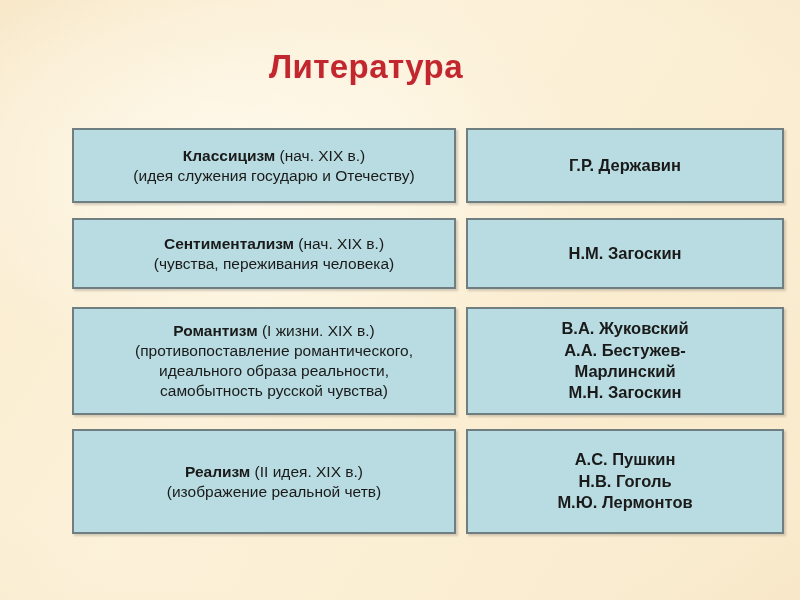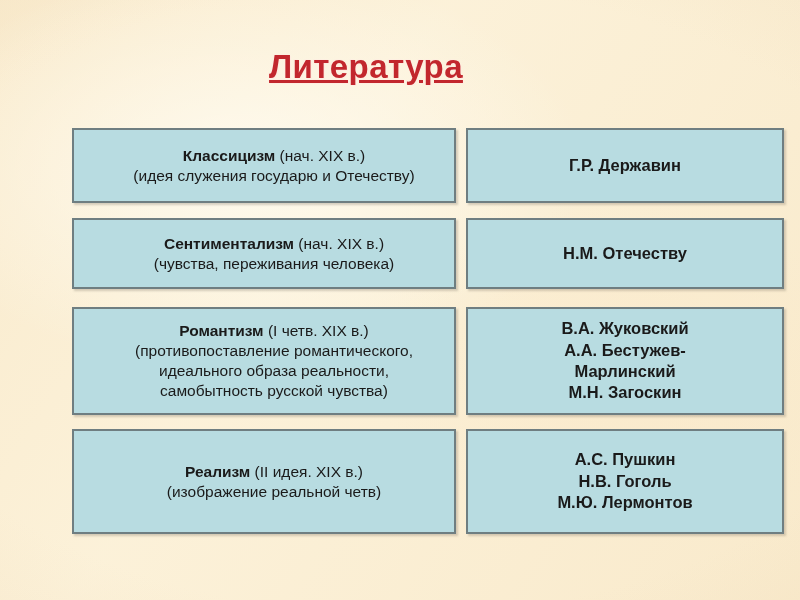--- a/index.html
+++ b/index.html
@@ -35,21 +35,20 @@
     width: 732px;
     text-align: center;
     font-size: 33px;
     font-weight: bold;
     color: #c2272d;
     letter-spacing: 0.4px;
     text-shadow:
       1px 1px 0 rgba(255,235,225,0.85),
       -1px -1px 0 rgba(255,235,225,0.55);
     white-space: nowrap;
-    text-decoration: underline;
   }
 
   .row {
     position: absolute;
     left: 72px;
     width: 676px;
   }
 
   .box {
     position: absolute;
@@ -128,29 +127,29 @@
 
   <div class="row" id="row-1">
     <div class="box left">
       <span class="inner">
         <span class="line"><span class="term">Сентиментализм</span><span> (нач. XIX в.)</span></span>
         <span class="line">(чувства, переживания человека)</span>
       </span>
     </div>
     <div class="box right">
       <span class="inner">
-        <span class="line">Н.М. Отечеству</span>
+        <span class="line">Н.М. Загоскин</span>
       </span>
     </div>
   </div>
 
   <div class="row" id="row-2">
     <div class="box left">
       <span class="inner">
-        <span class="line"><span class="term">Романтизм</span><span> (I четв. XIX в.)</span></span>
+        <span class="line"><span class="term">Романтизм</span><span> (I жизни. XIX в.)</span></span>
         <span class="line">(противопоставление романтического,</span>
         <span class="line">идеального образа реальности,</span>
         <span class="line">самобытность русской чувства)</span>
       </span>
     </div>
     <div class="box right">
       <span class="inner">
         <span class="line">В.А. Жуковский</span>
         <span class="line">А.А. Бестужев-</span>
         <span class="line">Марлинский</span>

